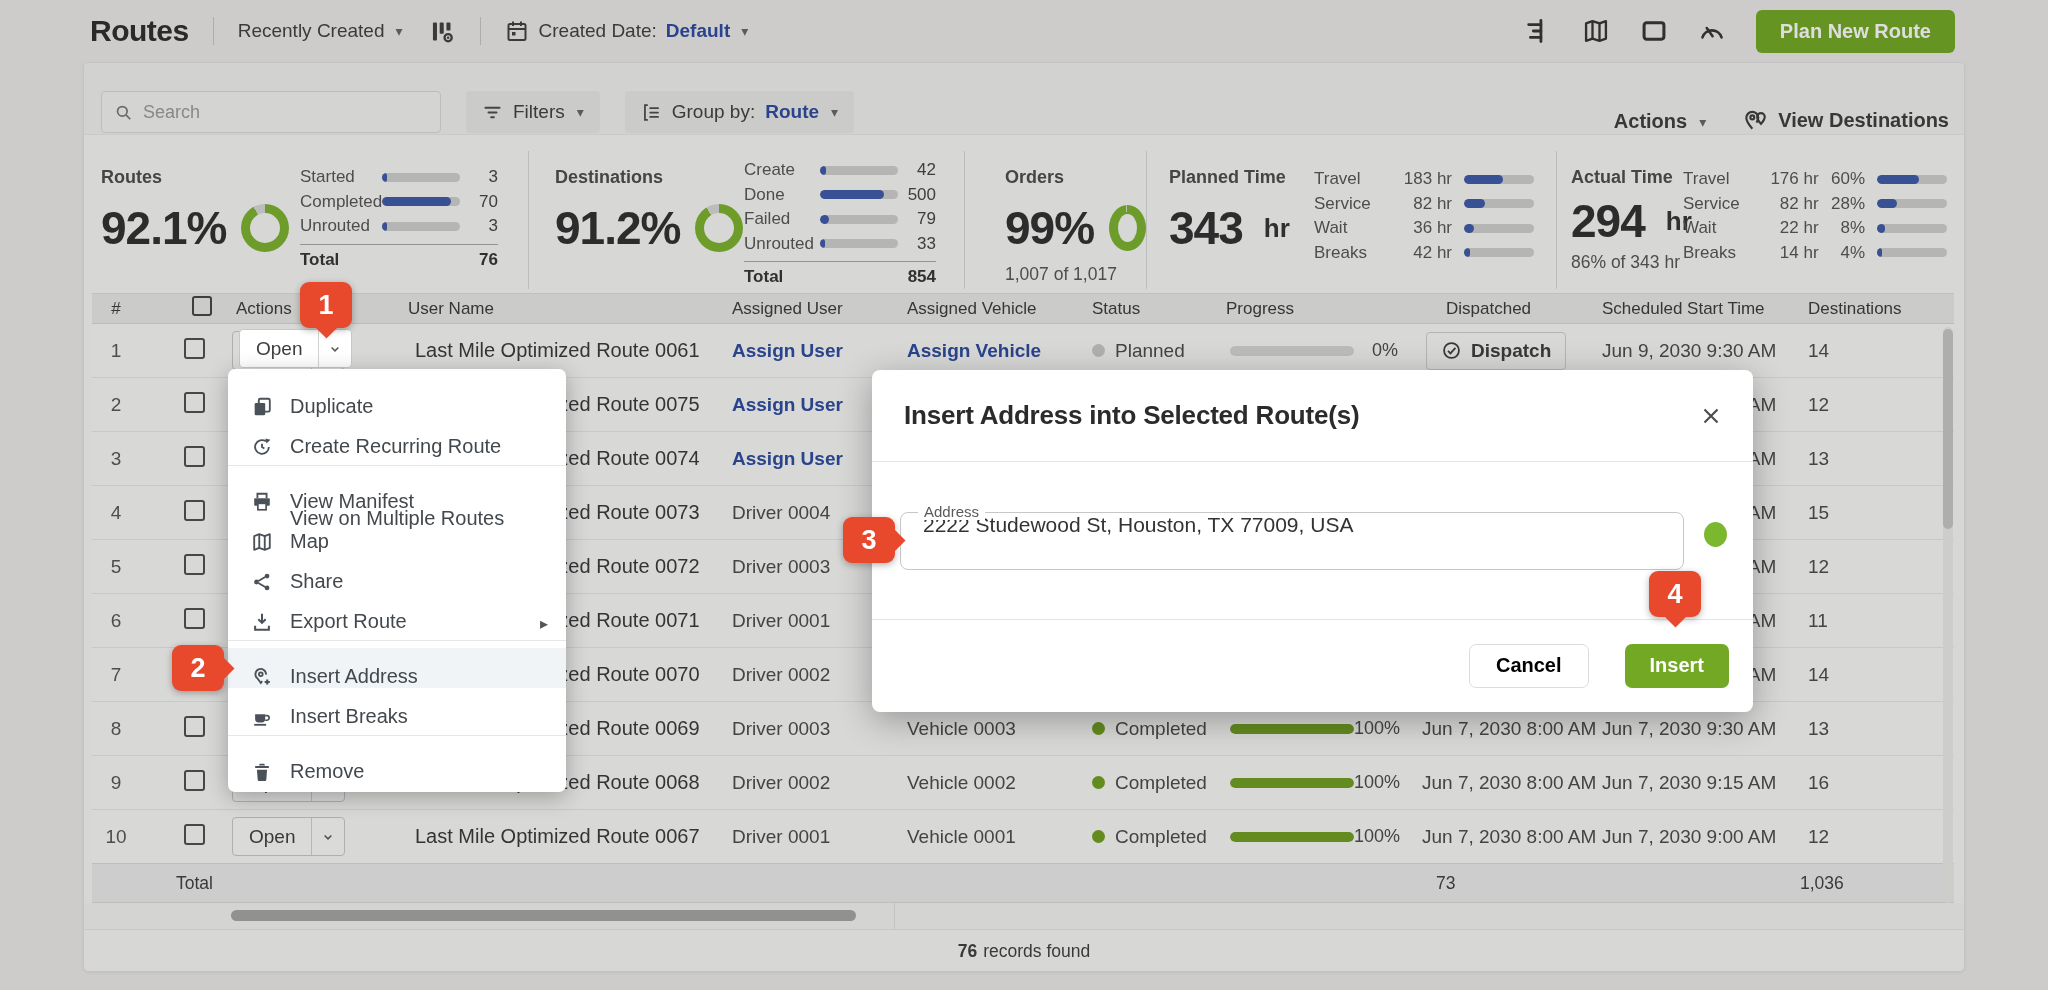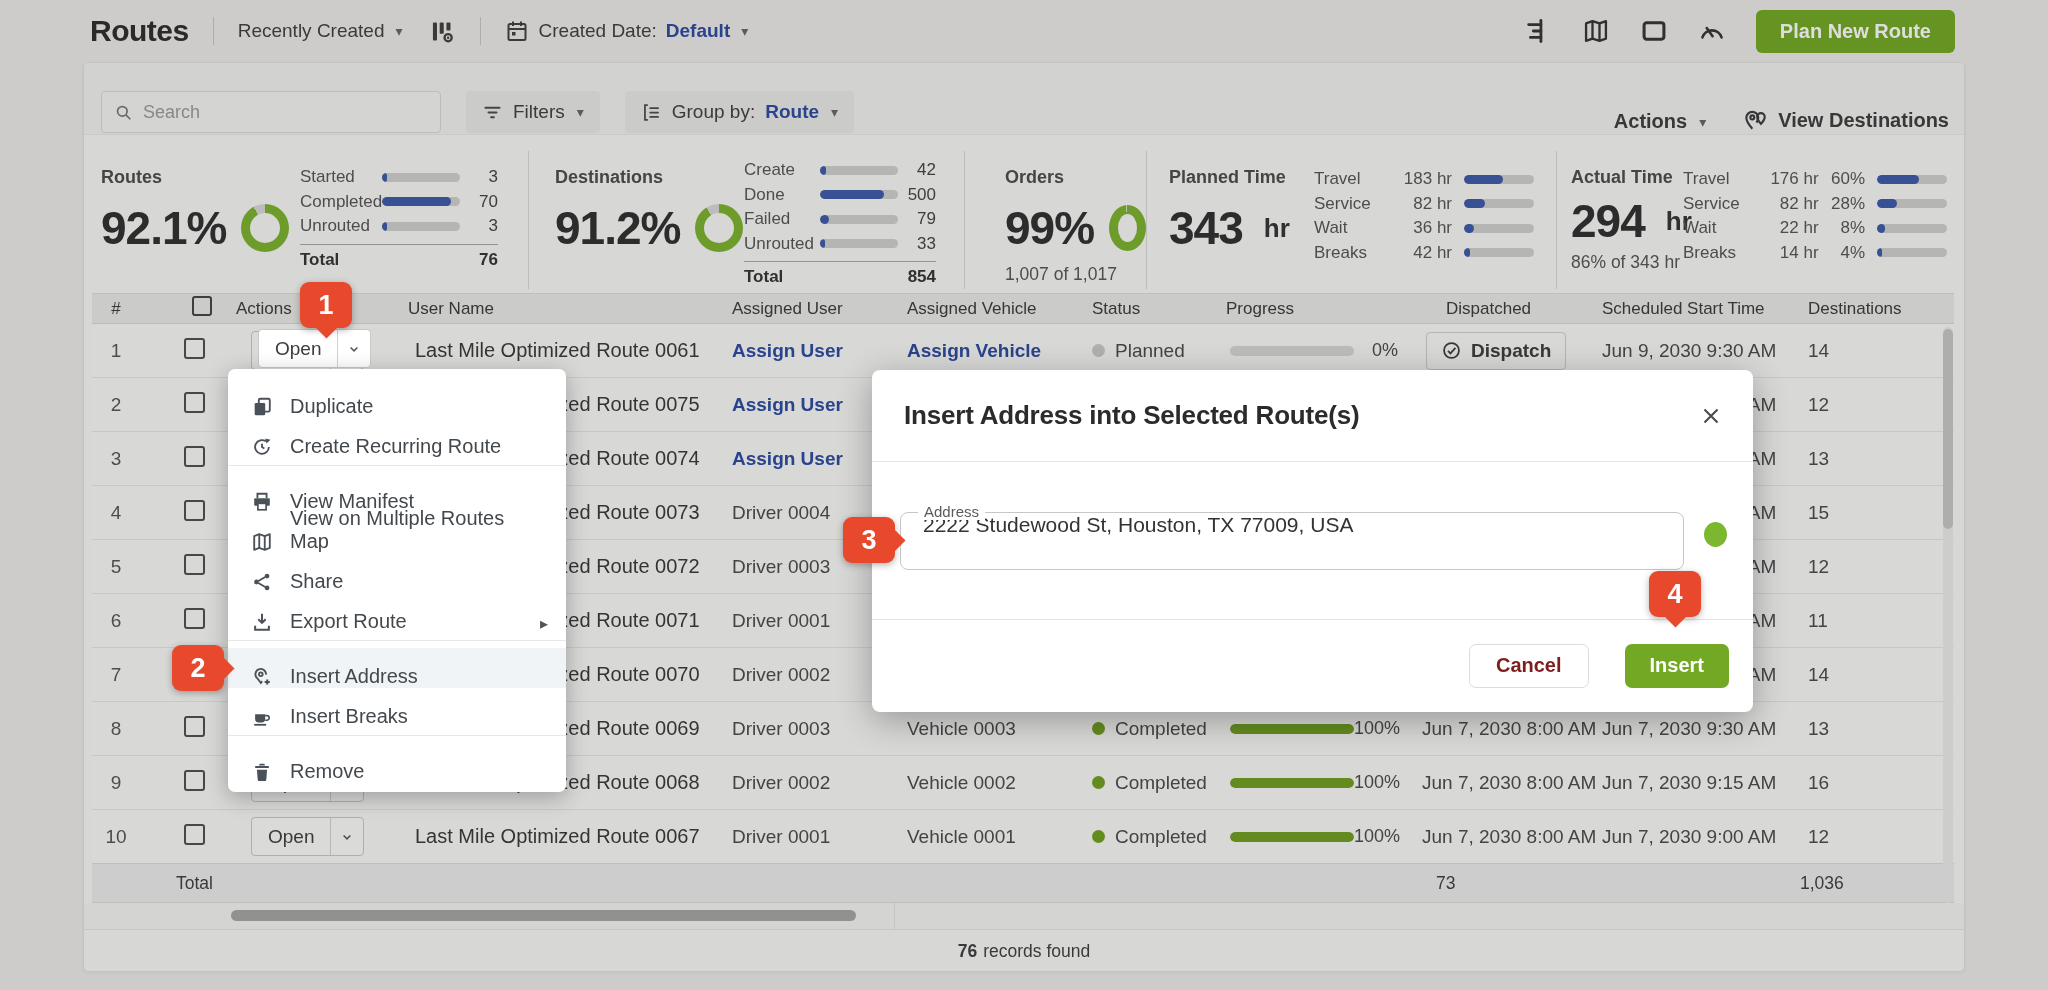--- a/index.html
+++ b/index.html
@@ -80,21 +80,21 @@
   .hc{padding-left:8px;white-space:nowrap}
   .hc.center{text-align:center;padding-left:0}
   .hc.pad26{padding-left:26px}
   .hc.pad0{padding-left:2px}
   .tbody{position:absolute;left:8px;top:261px;width:1862px}
   .trow{height:54px;border-bottom:1px solid #e6e6e5;background:#f8f8f7}
   .c{white-space:nowrap;overflow:visible}
   .c.num{text-align:center;font-size:19px;color:#555}
   .cb{width:21px;height:21px;border:2px solid #4e4e4e;border-radius:3px;display:inline-block;margin-left:44px;background:#f8f8f7;cursor:pointer}
   .cbh{width:20px;height:20px;border:2px solid #444;border-radius:3px;display:inline-block;margin-left:44px;cursor:pointer}
-  .open-btn{display:inline-flex;height:39px;border:1px solid #c8c8c7;border-radius:4px;background:#fbfbfa;margin-left:23px;cursor:pointer;align-items:stretch}
+  .open-btn{display:inline-flex;height:39px;border:1px solid #c8c8c7;border-radius:4px;background:#fbfbfa;margin-left:4px;cursor:pointer;align-items:stretch}
   .ob-main{display:flex;align-items:center;padding:0 16px;font-size:19px;color:#3d3d3d}
   .ob-arrow{display:flex;align-items:center;justify-content:center;width:33px;border-left:1px solid #d2d2d1;color:#555}
   .ob-arrow svg{width:18px;height:18px}
   .c.route{font-size:20px;color:#383838;padding-left:9px}
   .c.link{font-size:19px;font-weight:600;color:var(--link);padding-left:8px;cursor:pointer}
   .c.plain{font-size:19px;color:#4a4a4a;padding-left:8px}
   .c.status{display:flex;align-items:center;font-size:19px;color:#4a4a4a;padding-left:8px}
   .dot{width:13px;height:13px;border-radius:50%;margin-right:10px;flex:0 0 auto}
   .c.prog{display:flex;align-items:center;padding-left:6px}
   .ptrack{width:124px;height:10px;border-radius:5px;background:#d8d8d7;overflow:hidden}
@@ -135,21 +135,21 @@
   .modal{position:absolute;left:872px;top:370px;width:881px;height:342px;background:#fff;border-radius:8px;z-index:60;box-shadow:0 8px 34px rgba(0,0,0,.3)}
   .modal-head{height:92px;display:flex;align-items:center;padding:0 30px 0 32px;border-bottom:1px solid #e4e4e4}
   .modal-title{font-size:26px;font-weight:600;color:#2b2b2b;letter-spacing:-0.2px}
   .modal-close{margin-left:auto;width:24px;height:24px;color:#4a4a4a;background:none;border:none;cursor:pointer}
   .modal-body{position:relative;height:157px}
   .field{position:absolute;left:28px;top:50px;width:784px;height:58px;border:1.5px solid #c7c7c7;border-radius:8px;display:flex;align-items:flex-start}
   .field-label{position:absolute;top:-10px;left:17px;background:#fff;padding:0 6px;font-size:15px;color:#5a5a5a}
   .field input{border:none;outline:none;width:100%;font-size:21px;color:#333;padding:0 22px;background:transparent;font-family:inherit}
   .geo-dot{position:absolute;left:832px;top:60px;width:23px;height:25px;border-radius:50%;background:#7cb82f}
   .modal-foot{height:92px;border-top:1px solid #e4e4e4;display:flex;align-items:center;justify-content:flex-end;gap:36px;padding-right:24px}
-  .btn-cancel{height:44px;padding:0 26px;background:#fff;border:1px solid #dcdcdc;border-radius:7px;font-size:20px;font-weight:600;color:#7f1d1d;cursor:pointer;font-family:inherit}
+  .btn-cancel{height:44px;padding:0 26px;background:#fff;border:1px solid #dcdcdc;border-radius:7px;font-size:20px;font-weight:600;color:#000000;cursor:pointer;font-family:inherit}
   .btn-insert{height:44px;padding:0 25px;background:var(--green);border:none;border-radius:7px;font-size:20px;font-weight:700;color:#fff;cursor:pointer;font-family:inherit}
 
   
   .badge{position:absolute;width:52px;height:46px;background:var(--red);border-radius:9px;color:#fff;font-weight:700;font-size:27px;display:flex;align-items:center;justify-content:center;z-index:80;box-shadow:0 2px 7px rgba(0,0,0,.3)}
   .badge::after{content:"";position:absolute;width:17px;height:17px;background:var(--red);transform:rotate(45deg)}
   .badge.down::after{bottom:-7px;left:50%;margin-left:-8.5px}
   .badge.right::after{right:-7px;top:50%;margin-top:-8.5px}
   #b1{left:300px;top:282px}
   #b2{left:172px;top:645px}
   #b3{left:843px;top:517px}

